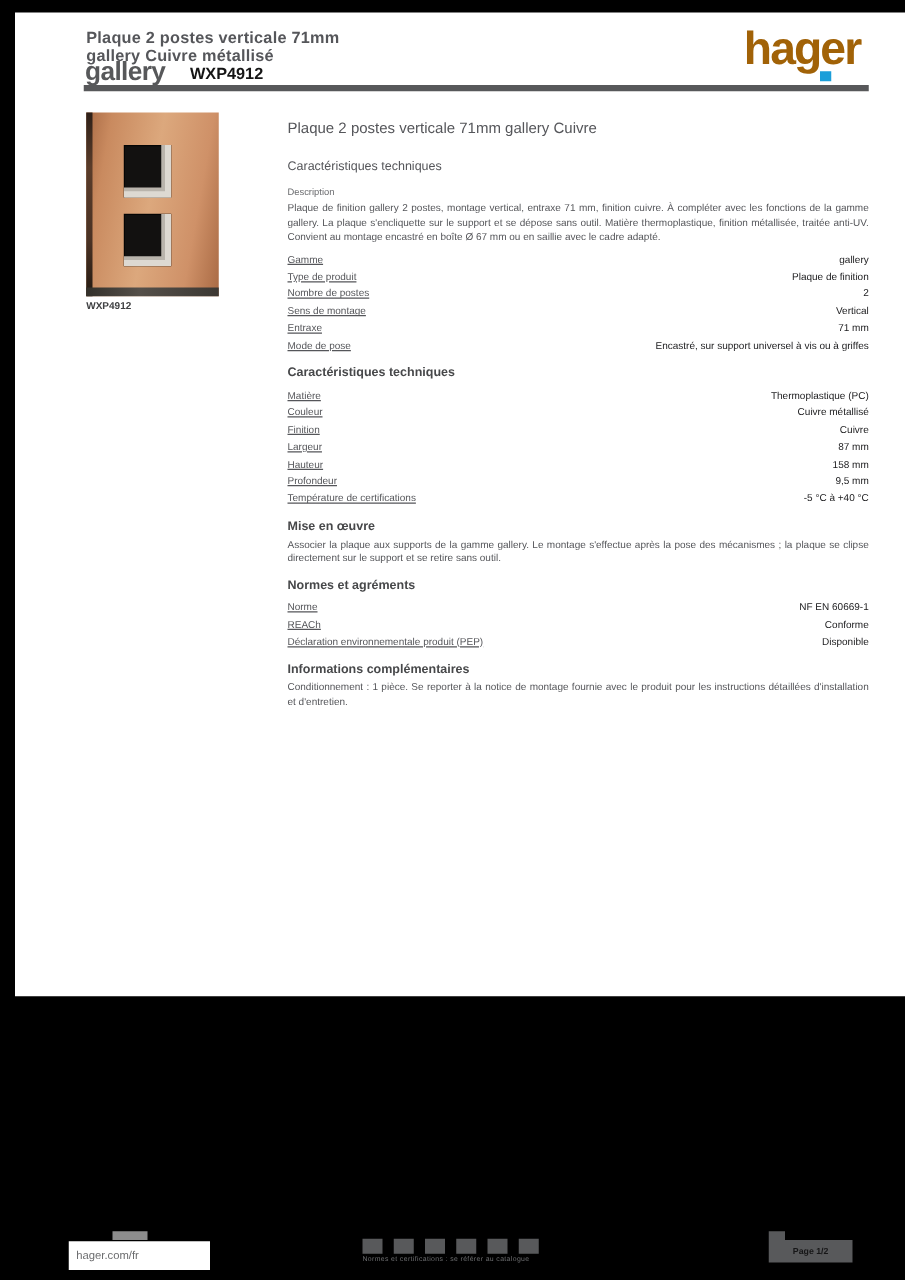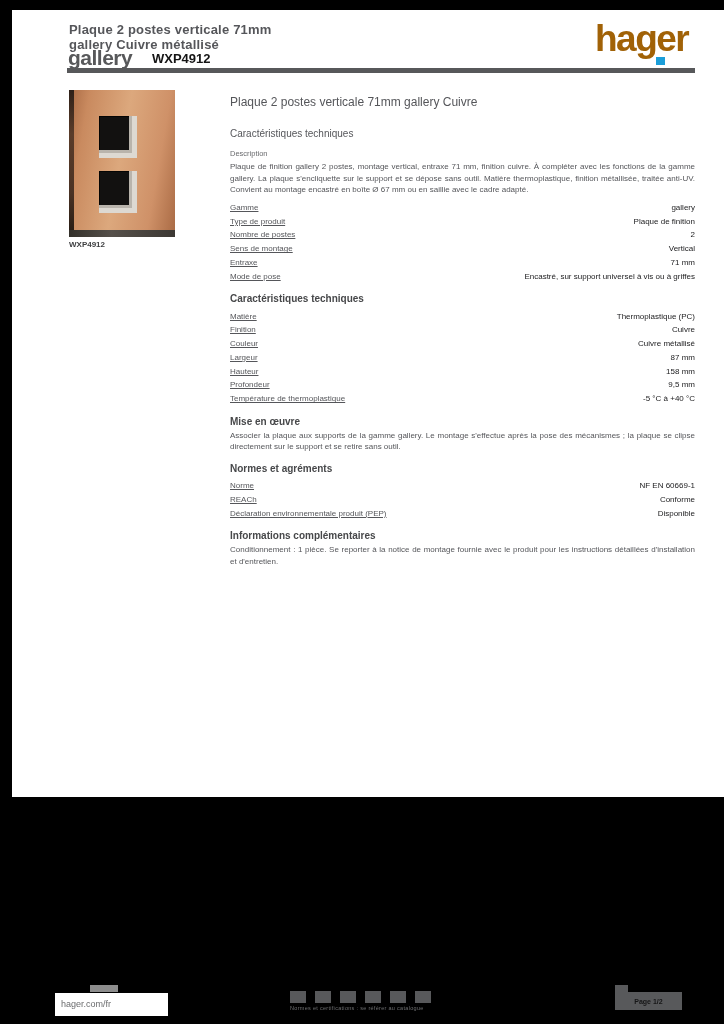--- a/index.html
+++ b/index.html
@@ -111,41 +111,41 @@
         </div>
     </div>
 
     <div class="sec-head">Caractéristiques techniques</div>
     <div class="rows">
       <div class="row">
           <span class="lbl">Matière</span>
           <span class="val">Thermoplastique (PC)</span>
         </div>
       <div class="row">
+          <span class="lbl">Couleur</span>
+          <span class="val">Cuivre métallisé</span>
+        </div>
+      <div class="row">
           <span class="lbl">Finition</span>
           <span class="val">Cuivre</span>
-        </div>
-      <div class="row">
-          <span class="lbl">Couleur</span>
-          <span class="val">Cuivre métallisé</span>
         </div>
       <div class="row">
           <span class="lbl">Largeur</span>
           <span class="val">87 mm</span>
         </div>
       <div class="row">
           <span class="lbl">Hauteur</span>
           <span class="val">158 mm</span>
         </div>
       <div class="row">
           <span class="lbl">Profondeur</span>
           <span class="val">9,5 mm</span>
         </div>
       <div class="row">
-          <span class="lbl">Température de thermoplastique</span>
+          <span class="lbl">Température de certifications</span>
           <span class="val">-5 °C à +40 °C</span>
         </div>
     </div>
 
     <div class="sec-head">Mise en œuvre</div>
     <div class="note">Associer la plaque aux supports de la gamme gallery. Le montage s'effectue après la pose des mécanismes ; la plaque se clipse directement sur le support et se retire sans outil.</div>
 
     <div class="sec-head">Normes et agréments</div>
     <div class="rows">
       <div class="row">

